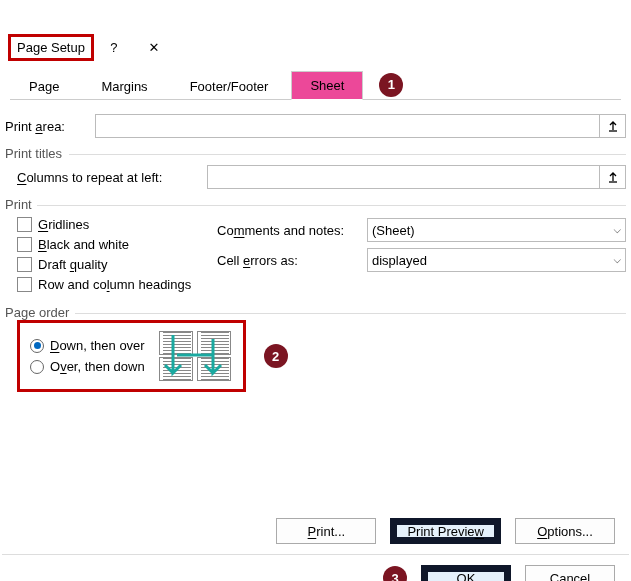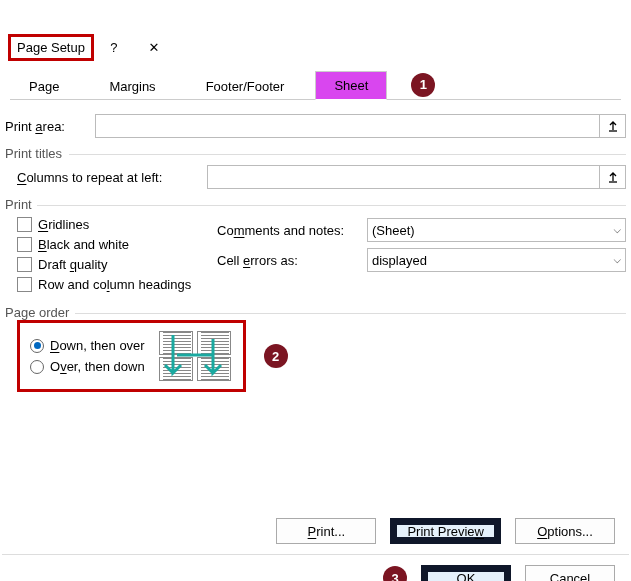--- a/index.html
+++ b/index.html
@@ -1,23 +1,23 @@
 <!DOCTYPE html>
 <html><head>
 <meta charset="utf-8">
 <style>
 * { box-sizing: border-box; font-family: "Segoe UI", Arial, sans-serif; font-size: 13px; }
 body { margin: 0; background: #fff; }
 .dialog { width: 631px; height: 581px; background: #fff; display: flex; flex-direction: column; position: relative; margin-top: 32px; }
 .titlebar { height: 30px; display: flex; align-items: center; padding: 0 8px; }
 .titlebar-btn { width: 40px; height: 28px; display: flex; align-items: center; justify-content: center; cursor: pointer; }
 .red-box { border: 3px solid #c00000; }
-.tabbar { display: flex; align-items: center; margin: 8px 10px 0 10px; border-bottom: 1px solid #ccc; gap: 12px; }
+.tabbar { display: flex; align-items: center; margin: 8px 10px 0 10px; border-bottom: 1px solid #ccc; gap: 4px; }
 .tab { padding: 6px 18px; cursor: pointer; border: 1px solid transparent; border-bottom: none; position: relative; top: 1px; }
-.tab.active { border: 1px solid #ccc; border-bottom: 1px solid #fff; background: #d946ef; }
+.tab.active { border: 1px solid #ccc; border-bottom: 1px solid #fff; background: #ec4899; }
 .badge { width: 24px; height: 24px; border-radius: 50%; background: #7b1522; color: #fff; display: inline-flex; align-items: center; justify-content: center; font-weight: bold; margin-left: 12px; }
 .content { padding: 10px 5px; flex: 1; }
 .row { display: flex; align-items: center; margin: 4px 0; }
 .row label { flex: 0 0 auto; }
 .input { flex: 1; height: 24px; border: 1px solid #bbb; background: #fff; padding: 0 4px; }
 .range-btn { width: 26px; height: 24px; border: 1px solid #bbb; border-left: none; display: flex; align-items: center; justify-content: center; cursor: pointer; }
 .fieldset-label { color: #555; margin-top: 8px; position: relative; }
 .fieldset-label::after { content: ""; position: absolute; left: 70px; right: 0; top: 50%; border-top: 1px solid #ddd; }
 .fs-titles::after { left: 64px; }
 .fs-print::after { left: 32px; }

